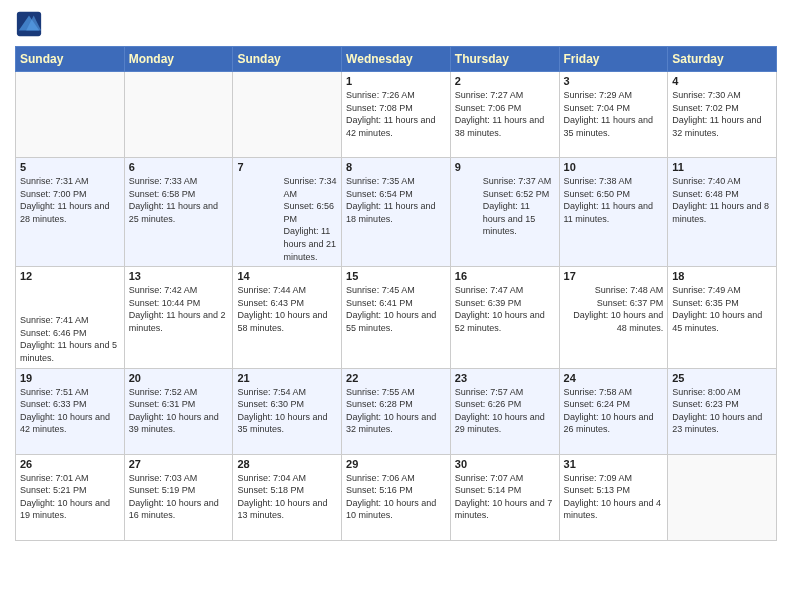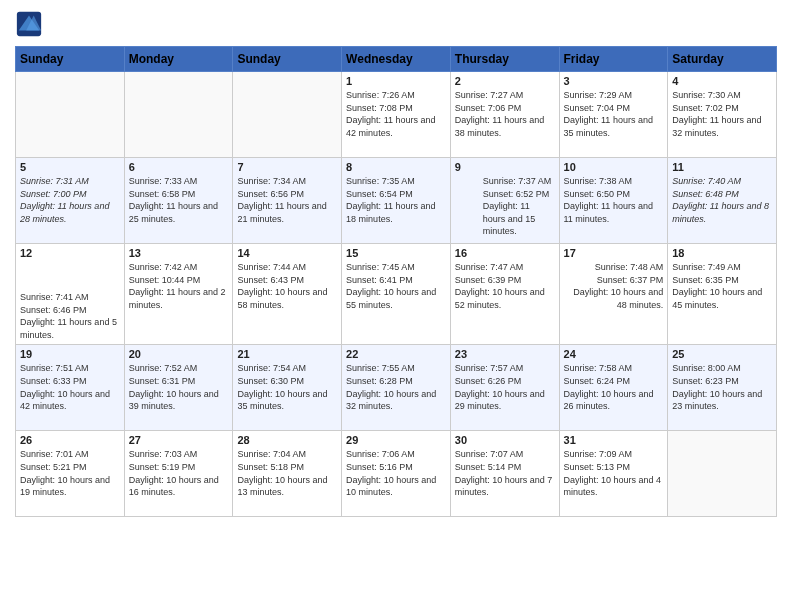--- a/index.html
+++ b/index.html
@@ -53,21 +53,21 @@
       font-size: 13px;
       color: #444;
     }
     .calendar {
       width: 100%;
       border-collapse: collapse;
       border: 1px solid #ccc;
     }
     .calendar th {
       background: #3d6bba;
-      color: #000000;
+      color: #fef9c3;
       font-size: 12px;
       font-weight: bold;
       padding: 5px 4px;
       text-align: left;
       border: 1px solid #5580c8;
     }
     .calendar td {
       vertical-align: top;
       border: 1px solid #ccc;
       padding: 3px 4px;
@@ -159,33 +159,33 @@
           <td>
             <span class="day-num">4</span>
             <div class="day-info" style="white-space: pre-line;">Sunrise: 7:30 AM
 Sunset: 7:02 PM
 Daylight: 11 hours and 32 minutes.</div>
           </td>
         </tr>
         <tr>
           <td>
             <span class="day-num">5</span>
-            <div class="day-info" style="white-space: pre-line; font-style: italic;">Sunrise: 7:31 AM
+            <div class="day-info" style="white-space: pre-line;">Sunrise: 7:31 AM
 Sunset: 7:00 PM
 Daylight: 11 hours and 28 minutes.</div>
           </td>
           <td>
             <span class="day-num">6</span>
             <div class="day-info" style="white-space: pre-line;">Sunrise: 7:33 AM
 Sunset: 6:58 PM
 Daylight: 11 hours and 25 minutes.</div>
           </td>
           <td>
             <span class="day-num">7</span>
-            <div class="day-info" style="white-space: pre-line;">Sunrise: 7:34 AM
+            <div class="day-info" style="white-space: pre-line; margin-left: 46px;">Sunrise: 7:34 AM
 Sunset: 6:56 PM
 Daylight: 11 hours and 21 minutes.</div>
           </td>
           <td>
             <span class="day-num">8</span>
             <div class="day-info" style="white-space: pre-line;">Sunrise: 7:35 AM
 Sunset: 6:54 PM
 Daylight: 11 hours and 18 minutes.</div>
           </td>
           <td>
@@ -195,21 +195,21 @@
 Daylight: 11 hours and 15 minutes.</div>
           </td>
           <td>
             <span class="day-num">10</span>
             <div class="day-info" style="white-space: pre-line;">Sunrise: 7:38 AM
 Sunset: 6:50 PM
 Daylight: 11 hours and 11 minutes.</div>
           </td>
           <td>
             <span class="day-num">11</span>
-            <div class="day-info" style="white-space: pre-line; font-style: italic;">Sunrise: 7:40 AM
+            <div class="day-info" style="white-space: pre-line;">Sunrise: 7:40 AM
 Sunset: 6:48 PM
 Daylight: 11 hours and 8 minutes.</div>
           </td>
         </tr>
         <tr>
           <td>
             <span class="day-num">12</span>
             <div class="day-info" style="white-space: pre-line; margin-top: 32px;">Sunrise: 7:41 AM
 Sunset: 6:46 PM
 Daylight: 11 hours and 5 minutes.</div>

